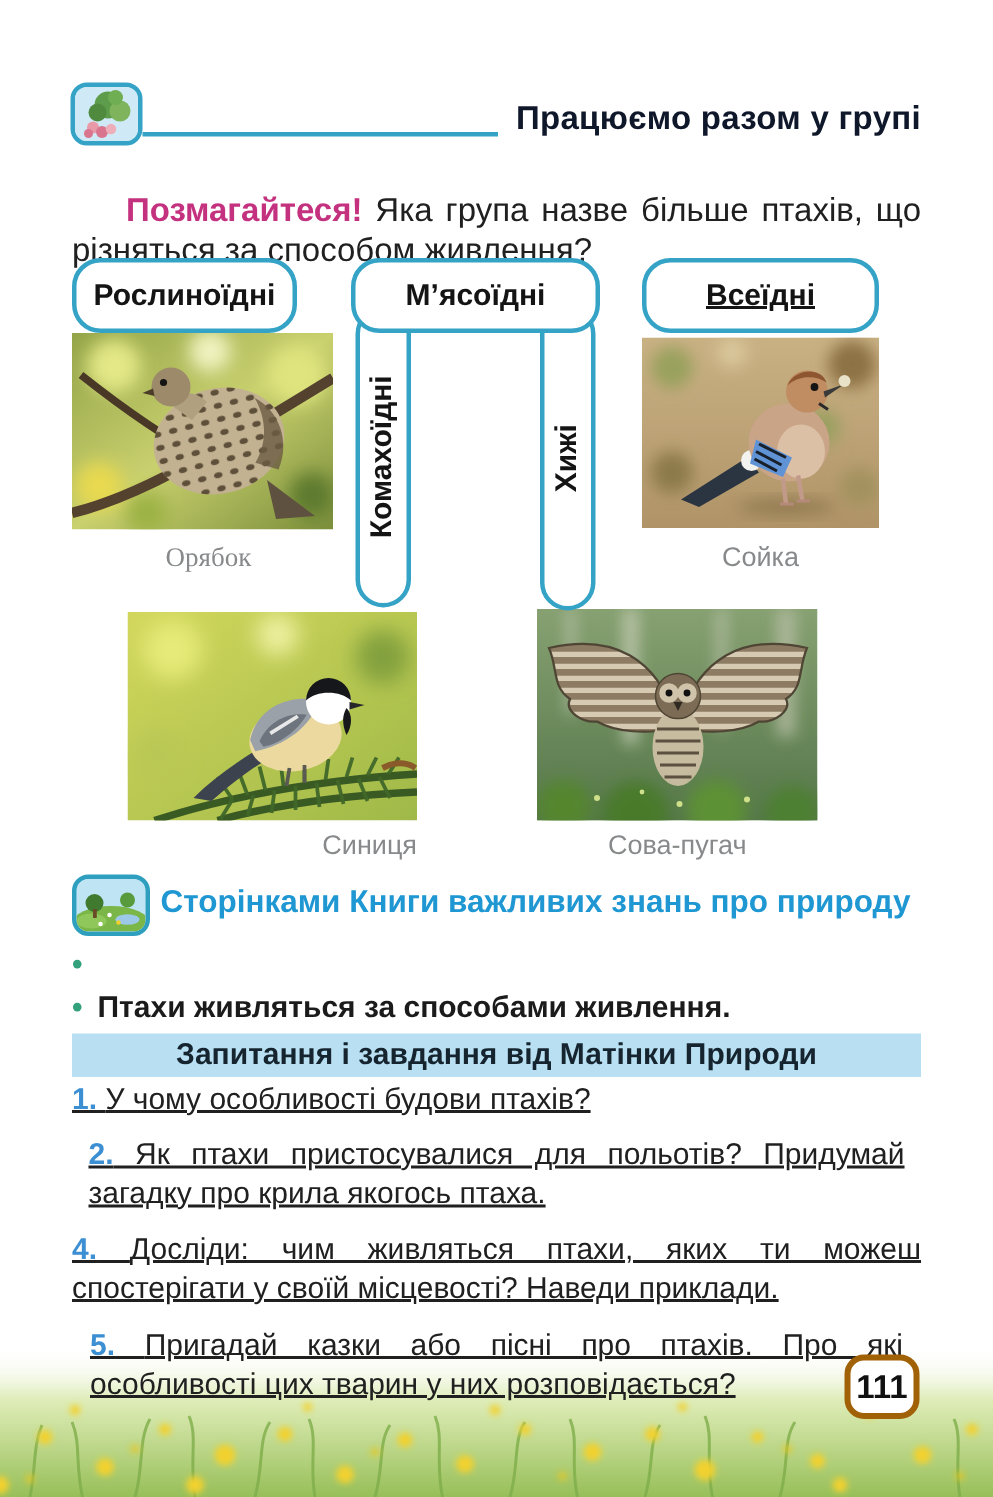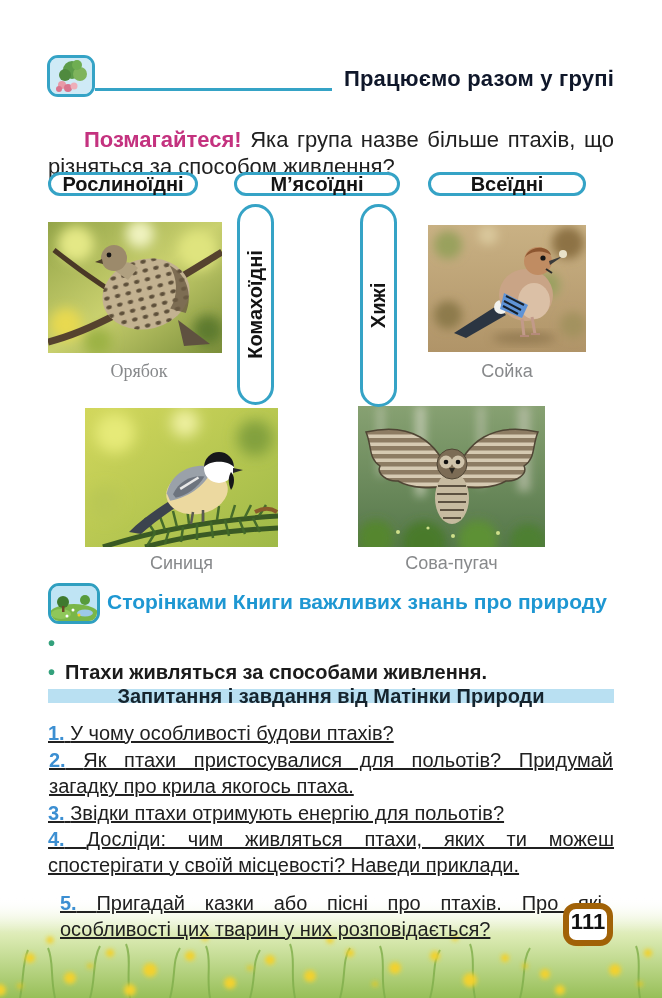--- a/index.html
+++ b/index.html
@@ -21,28 +21,28 @@
     font-size:22px; font-weight:bold; color:#0f172a; letter-spacing:0.2px;
   }
   
   .intro {
     position:absolute; left:48px; top:104px; width:566px;
     font-size:22px; line-height:27px; text-align:justify; text-indent:36px;
   }
   .lead { color:#c4327f; font-weight:bold; }
   
   .gbox {
-    position:absolute; top:172px; height:24px; box-sizing:border-box;
+    position:absolute; top:172px; height:50px; box-sizing:border-box;
     border:3px solid #35a3c6; border-radius:19px; background:#ffffff;
     display:flex; align-items:center; justify-content:center;
     font-size:20px; font-weight:bold; color:#141414; z-index:4;
   }
   #gbox1 { left:48px;  width:150px; }
   #gbox2 { left:234px; width:166px; }
-  #gbox3 { left:428px; width:158px; }
+  #gbox3 { left:428px; width:158px;text-decoration:underline; }
   .vpill {
     position:absolute; top:204px; width:37px; box-sizing:border-box;
     border:3px solid #35a3c6; border-radius:19px; background:#ffffff;
     display:flex; align-items:center; justify-content:center; z-index:3;
   }
   #vpill1 { left:237px; height:201px; }
   #vpill2 { left:360px; height:203px; }
   .vpill span {
     transform:rotate(-90deg); white-space:nowrap;
     font-size:20px; font-weight:bold; color:#141414;
@@ -50,53 +50,53 @@
   
   .photo { position:absolute; z-index:1; }
   .photo svg { display:block; }
   #photo1 { left:48px;  top:222px; width:174px; height:131px; }
   #photo2 { left:428px; top:225px; width:158px; height:127px; }
   #photo3 { left:85px;  top:408px; width:193px; height:139px; }
   #photo4 { left:358px; top:406px; width:187px; height:141px; }
   .cap { position:absolute; font-size:18px; color:#87898b; text-align:center; }
   #cap1 { left:52px;  top:361px; width:174px;font-family:Liberation Serif, serif; }
   #cap2 { left:428px; top:361px; width:158px; }
-  #cap3 { left:85px;  top:553px; width:193px; }
+  #cap3 { left:85px;  top:553px; width:193px;text-align:right; }
   #cap4 { left:358px; top:553px; width:187px; }
   
   .kicon {
     position:absolute; left:48px; top:583px; width:52px; height:41px;
     box-sizing:border-box; border:3px solid #2f9fc0; border-radius:11px;
     overflow:hidden; background:#bfe4f4;
   }
   .ktitle {
     position:absolute; left:107px; top:590px; width:510px;
     font-size:21px; font-weight:bold; color:#1e97d2;
   }
   .facts { position:absolute; left:48px; top:629px; width:566px; }
   .fact { display:flex; font-size:20px; font-weight:bold; color:#1b1b1b; line-height:29px; }
   .fact .dot { color:#33a17c; margin-right:10px; font-size:20px; }
   
   .banner {
-    position:absolute; left:48px; top:689px; width:566px; height:14px;
+    position:absolute; left:48px; top:689px; width:566px; height:29px;
     background:#b9e0f2; display:flex; align-items:center; justify-content:center;
     font-size:20px; font-weight:bold; color:#15242e; z-index:2;
   }
   .questions {
     position:absolute; left:48px; top:720px; width:566px;
     font-size:20px; line-height:26px; z-index:2;
   }
   .q { text-align:justify;text-decoration:underline; }
   .qn { color:#3c8fd2; font-weight:bold; }
   
   .meadow { position:absolute; left:0; top:898px; width:662px; height:100px; z-index:0; }
   .badge {
     position:absolute; left:563px; top:903px; width:50px; height:43px;
-    box-sizing:border-box; border:6px solid #a16207; border-radius:13px;
-    background:#ffffff; display:flex; align-items:flex-start; justify-content:center;
+    box-sizing:border-box; border:4px solid #a16207; border-radius:13px;
+    background:#ffffff; display:flex; align-items:center; justify-content:center;
     font-size:22px; font-weight:bold; color:#111; z-index:5;
   }
 </style>
 </head>
 <body>
 
 <div class="page">
 
   <div class="hdr-icon">
     <svg width="42" height="36" viewBox="0 0 42 36">
@@ -326,22 +326,21 @@
     <div class="fact">
       <span class="dot">•</span>
       <span>Птахи живляться за способами живлення.</span>
     </div>
   </div>
 
   <div class="banner">Запитання і завдання від Матінки Природи</div>
 
   <div class="questions">
     <p class="q" style="margin:0"><span class="qn">1.</span> <span>У чому особливості будови птахів?</span></p>
-    <p class="q" style="margin:1px"><span class="qn">2.</span> <span>Як птахи пристосувалися для польотів? Придумай загадку про крила якогось птаха.</span></p>
-    <p class="q" style="margin:0"><span class="qn">3.</span> <span>Звідки птахи отримують енергію для польотів?</span></p>
+    <p class="q" style="margin:11px"><span class="qn">2.</span> <span>Як птахи пристосувалися для польотів? Придумай загадку про крила якогось птаха.</span></p>
     <p class="q" style="margin:0"><span class="qn">4.</span> <span>Досліди: чим живляться птахи, яких ти можеш спостерігати у своїй місцевості? Наведи приклади.</span></p>
     <p class="q" style="margin:12px"><span class="qn">5.</span> <span>Пригадай казки або пісні про птахів. Про які особливості цих тварин у них розповідається?</span></p>
   </div>
 
   <div class="meadow">
     <svg width="662" height="100" viewBox="0 0 662 100">
       <defs>
         <linearGradient id="mg" x1="0" y1="0" x2="0" y2="1">
           <stop offset="0" stop-color="#ffffff"></stop>
           <stop offset="0.38" stop-color="#dcebb4"></stop>

